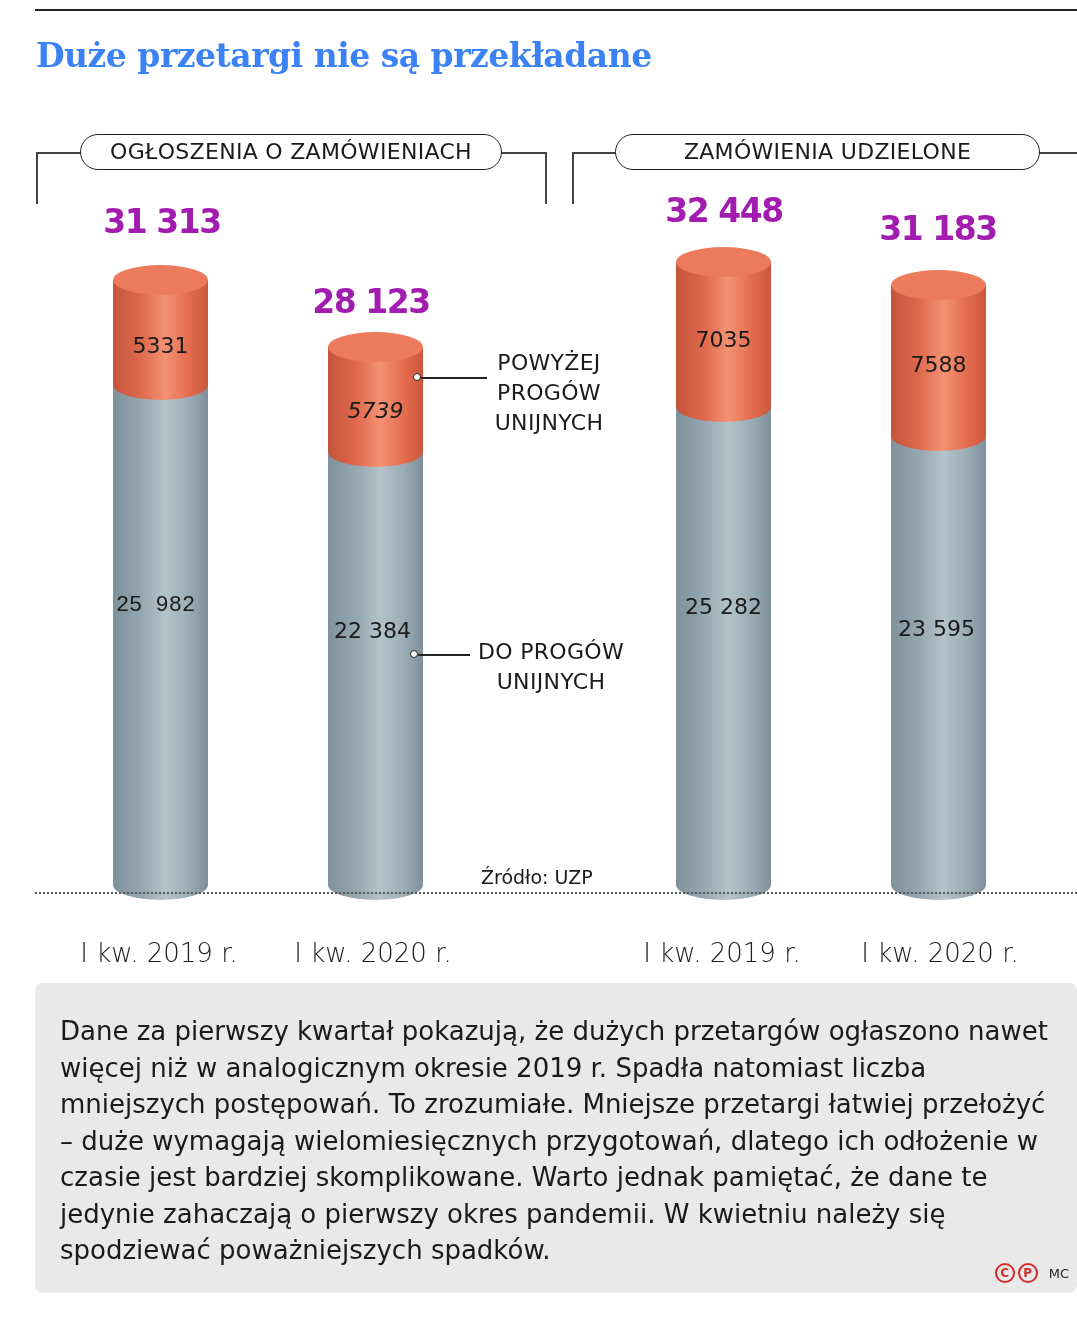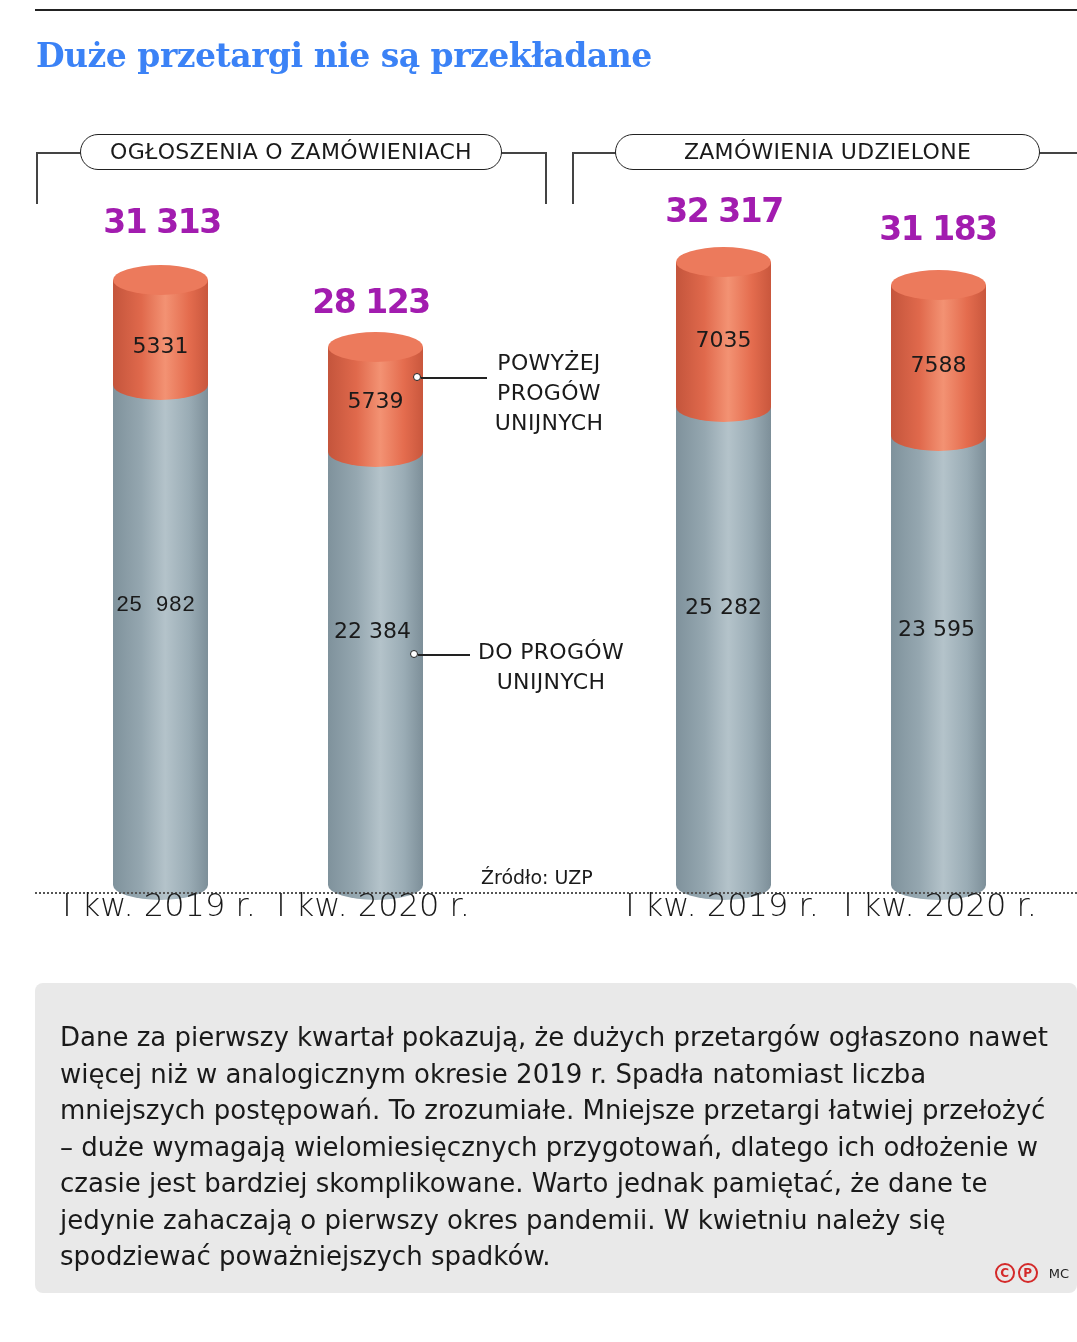--- a/index.html
+++ b/index.html
@@ -14,23 +14,23 @@
   .cyl .body-grey { position:absolute; left:0; width:100%; background:linear-gradient(90deg,#7f929c 0%,#95a7b0 30%,#b4c3ca 55%,#9aacb5 80%,#7d8f99 100%); }
   .cyl .body-orange { position:absolute; left:0; width:100%; background:linear-gradient(90deg,#c4553c 0%,#e0694c 30%,#f39273 55%,#e46c4e 80%,#c9573d 100%); }
   .cyl .cap { position:absolute; left:0; width:100%; height:30px; border-radius:50%; background:#ec7a5c; }
   .cyl .seam { position:absolute; left:0; width:100%; height:30px; border-radius:50%; background:linear-gradient(90deg,#c4553c 0%,#e0694c 30%,#f39273 55%,#e46c4e 80%,#c9573d 100%); }
   .cyl .bottom { position:absolute; left:0; width:100%; height:30px; border-radius:50%; background:linear-gradient(90deg,#7f929c 0%,#95a7b0 30%,#b4c3ca 55%,#9aacb5 80%,#7d8f99 100%); }
   .seg-label { position:absolute; left:0; width:100%; text-align:center; font-size:22px; color:#1a1a1a; }
   .legend-text { position:absolute; font-size:22px; line-height:30px; color:#1a1a1a; text-align:center; letter-spacing:0.3px; }
   .dot { position:absolute; width:6px; height:6px; border-radius:50%; background:#fff; border:1.5px solid #222; }
   .baseline { position:absolute; left:35px; top:892px; width:1042px; border-top:2px dotted #555; }
   .source { position:absolute; left:481px; top:866px; font-size:19px; color:#1a1a1a; }
-  .cat { position:absolute; top:886px; width:220px; text-align:center; font-size:32px; color:#1a1a1a; font-weight:300; white-space:nowrap; }
+  .cat { position:absolute; top:938px; width:220px; text-align:center; font-size:26px; color:#1a1a1a; font-weight:300; white-space:nowrap; }
   .textbox { position:absolute; left:35px; top:983px; width:1042px; height:310px; background:#e9e9e9; border-radius:8px; }
-  .textbox p { position:absolute; left:25px; top:36px; margin:0; width:1000px; font-size:26px; line-height:36.5px; color:#1a1a1a; }
+  .textbox p { position:absolute; left:25px; top:30px; margin:0; width:1000px; font-size:26px; line-height:36.5px; color:#1a1a1a; }
   .credit { position:absolute; right:8px; bottom:10px; display:flex; align-items:center; gap:3px; }
   .credit .ico { width:16px; height:16px; border:2px solid #d42a2a; border-radius:50%; color:#d42a2a; font-size:12px; font-weight:bold; line-height:16px; text-align:center; }
   .credit .mc { font-size:13px; margin-left:8px; color:#222; }
 </style>
 </head>
 <body>
 
 <div class="top-rule"></div>
 <div class="title">Duże przetargi nie są przekładane</div>
 
@@ -56,40 +56,40 @@
   <div class="seg-label" style="top:328px;left:-5px;font-family:Liberation Mono, monospace;">25 982</div>
 </div>
 
 <div class="total" style="left:291px;top:282px;">28 123</div>
 <div class="cyl" style="left:328px;top:332px;height:573px;">
   <div class="body-grey" style="top:110px;height:443px;"></div>
   <div class="bottom" style="top:538px;"></div>
   <div class="body-orange" style="top:15px;height:105px;"></div>
   <div class="seam" style="top:105px;"></div>
   <div class="cap"></div>
-  <div class="seg-label" style="top:56px;">5739</div>
+  <div class="seg-label" style="top:66px;font-style:italic;">5739</div>
   <div class="seg-label" style="top:286px;left:-3px;">22 384</div>
 </div>
 
 <div class="dot" style="left:413px;top:373px;"></div>
 <div class="hline" style="left:421px;top:377px;width:66px;background:#222;"></div>
 <div class="legend-text" style="left:484px;top:348px;width:130px;">
   <div>POWYŻEJ</div>
   <div>PROGÓW</div>
   <div>UNIJNYCH</div>
 </div>
 
 <div class="dot" style="left:410px;top:650px;"></div>
 <div class="hline" style="left:418px;top:654px;width:52px;background:#222;"></div>
 <div class="legend-text" style="left:466px;top:637px;width:170px;">
   <div>DO PROGÓW</div>
   <div>UNIJNYCH</div>
 </div>
 
-<div class="total" style="left:644px;top:191px;">32 317</div>
+<div class="total" style="left:644px;top:191px;">32 448</div>
 <div class="cyl" style="left:676px;top:247px;height:658px;">
   <div class="body-grey" style="top:150px;height:488px;"></div>
   <div class="bottom" style="top:623px;"></div>
   <div class="body-orange" style="top:15px;height:145px;"></div>
   <div class="seam" style="top:145px;"></div>
   <div class="cap"></div>
   <div class="seg-label" style="top:80px;">7035</div>
   <div class="seg-label" style="top:347px;">25 282</div>
 </div>
 

